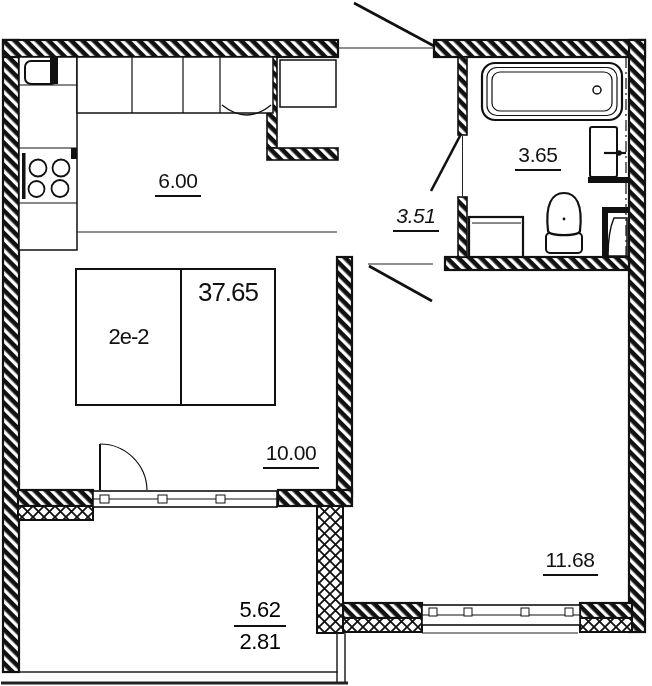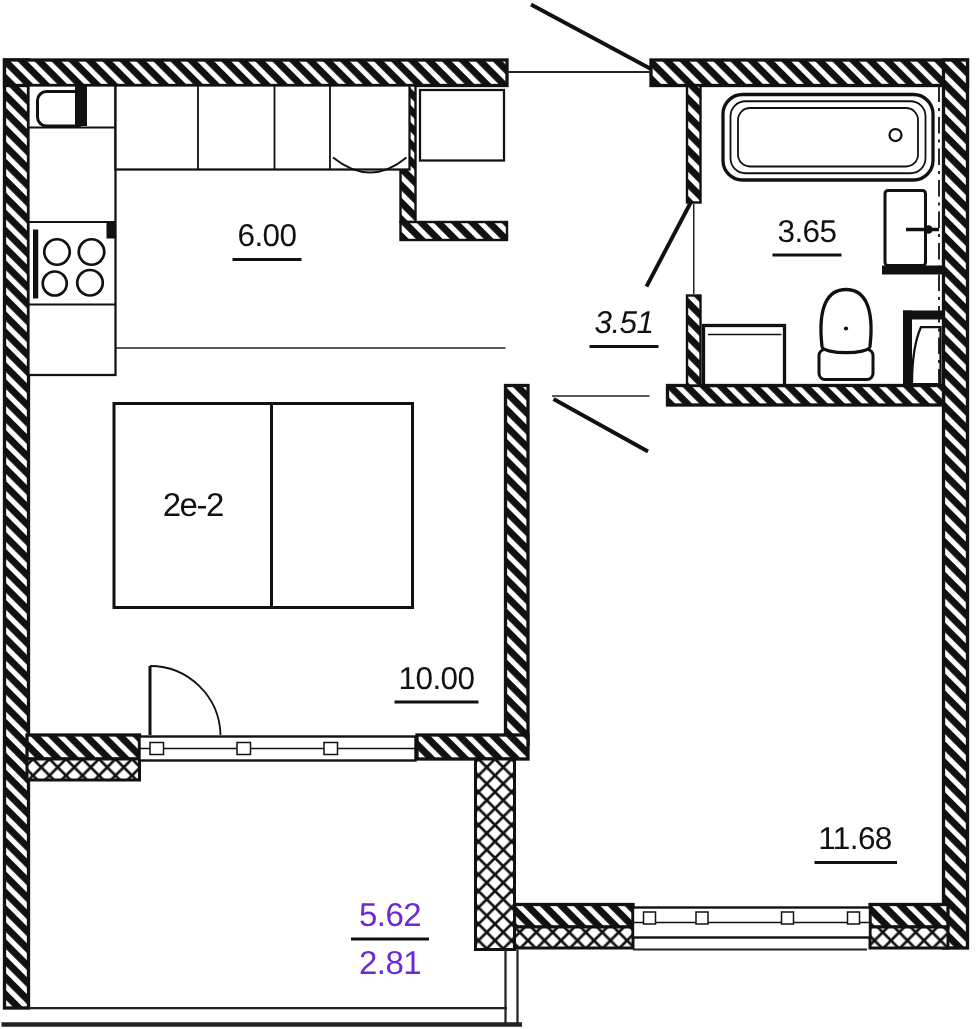--- a/index.html
+++ b/index.html
@@ -6,21 +6,21 @@
   .plan {
     position:relative; width:652px; height:686px; background:#fff;
     font-family:"Liberation Sans", sans-serif; color:#111; overflow:hidden;
   }
   .plan svg { position:absolute; left:0; top:0; }
   .a {
     position:absolute; text-align:center;
     font-size:21px; line-height:1.05; letter-spacing:-0.4px; color:#111;
   }
   .a .u { display:inline-block; border-bottom:2px solid #111; padding:0 3px 3px; }
-  .frac { position:absolute; display:flex; flex-direction:column; align-items:center; font-size:22px; letter-spacing:-0.4px; color:#6d28d9; }
+  .frac { position:absolute; display:flex; flex-direction:column; align-items:center; font-size:22px; letter-spacing:-0.4px; color:#000000; }
   .frac .top { border-bottom:2px solid #111; padding:0 5px 2px; }
   .frac .bot { padding-top:2px; }
   .unit-table {
     position:absolute; left:75px; top:268px; width:201px; height:138px;
     border:2.5px solid #111; box-sizing:border-box; background:#fff;
     display:grid; grid-template-columns:105px 1fr; grid-template-rows:1fr 1fr 1fr;
   }
   .unit-table .idcell {
     grid-row:1 / 4; border-right:2.5px solid #111;
     display:flex; align-items:center; justify-content:center;
@@ -137,28 +137,29 @@
       <rect x="216" y="495" width="9" height="8" stroke-width="1"></rect>
       <rect x="422" y="605" width="158" height="20" stroke-width="1.6"></rect>
       <path d="M422,615 H580" stroke-width="1" fill="none"></path>
       <rect x="429" y="608" width="8" height="8" stroke-width="1"></rect>
       <rect x="464" y="608" width="8" height="8" stroke-width="1"></rect>
       <rect x="521" y="608" width="8" height="8" stroke-width="1"></rect>
       <rect x="565" y="608" width="8" height="8" stroke-width="1"></rect>
     </g>
   </svg>
 
-  <div class="a" style="left:146px; top:147px; width:64px;"><span class="u">6.00</span></div>
+  <div class="a" style="left:146px; top:170px; width:64px;"><span class="u">6.00</span></div>
   <div class="a" style="left:508px; top:144px; width:60px;"><span class="u">3.65</span></div>
   <div class="a" style="left:388px; top:205px; width:56px;font-style:italic;"><span class="u">3.51</span></div>
   <div class="a" style="left:258px; top:442px; width:66px;"><span class="u">10.00</span></div>
   <div class="a" style="left:538px; top:549px; width:64px;"><span class="u">11.68</span></div>
 
   <div class="frac" style="left:226px; top:597px; width:68px;">
     <span class="top">5.62</span>
     <span class="bot">2.81</span>
   </div>
 
   <div class="unit-table">
     <div class="idcell">2е-2</div>
+    <div class="vcell">37.65</div>
   </div>
 
 </div>
 
 </body></html>

